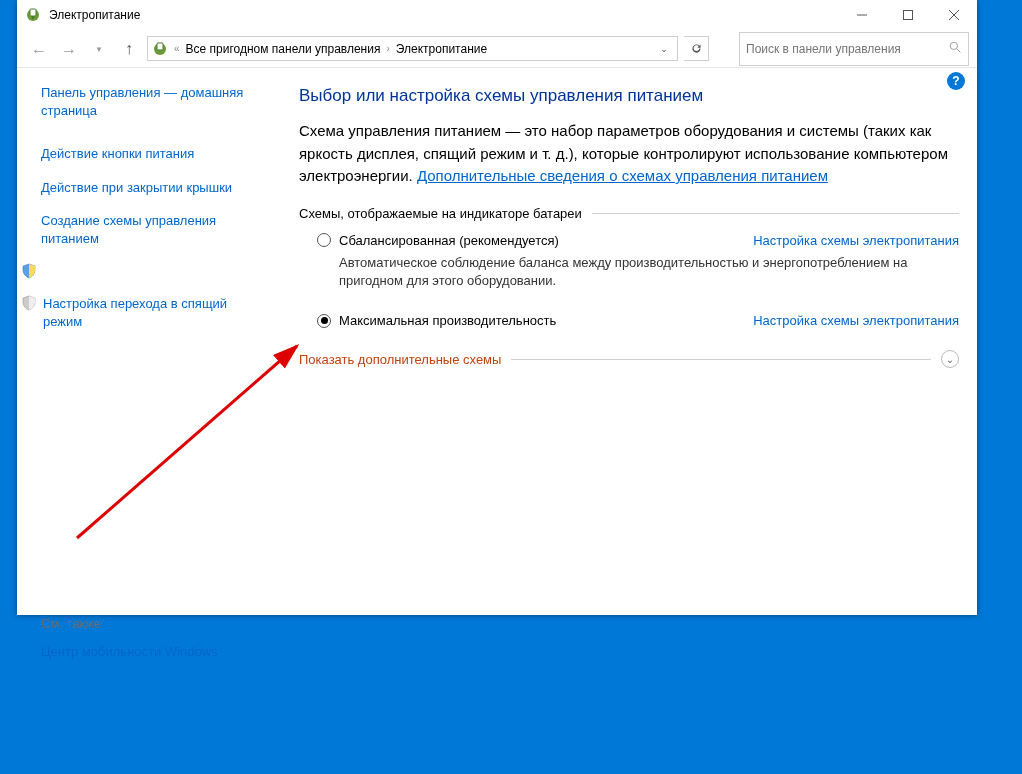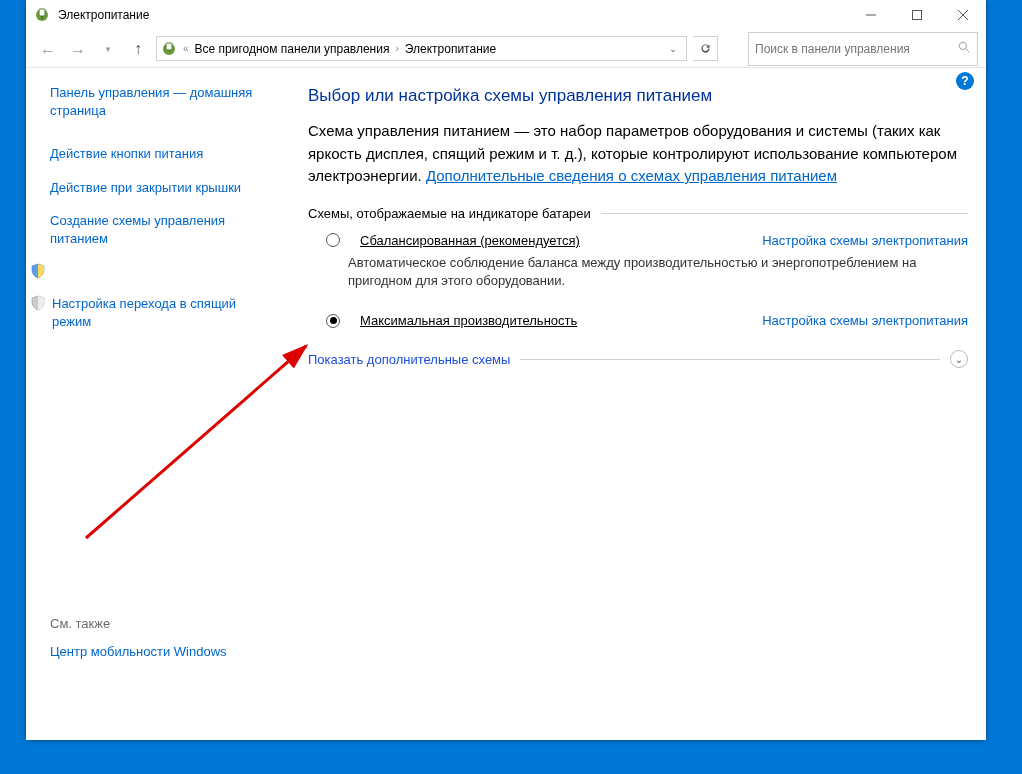--- a/index.html
+++ b/index.html
@@ -1,17 +1,17 @@
 <!DOCTYPE html>
 <html><head>
 <meta charset="utf-8">
 <style>
 * { margin: 0; padding: 0; box-sizing: border-box; font-family: "Segoe UI", Tahoma, sans-serif; }
 body { background: #0078d7; width: 1022px; height: 774px; overflow: hidden; position: relative; }
-.window { position: absolute; left: 26px; top: 0; width: 960px; height: 740px; background: #fff; box-shadow: 0 0 6px rgba(0,0,0,.4); }
+.window { position: absolute; left: 17px; top: 0; width: 960px; height: 615px; background: #fff; box-shadow: 0 0 6px rgba(0,0,0,.4); }
 .titlebar { height: 30px; display: flex; align-items: center; padding-left: 8px; background: #fff; }
 .title-icon { width: 16px; height: 16px; margin-right: 8px; }
 .title-icon svg { width: 16px; height: 16px; }
 .title-text { font-size: 12px; color: #000; flex: 1; }
 .win-controls { display: flex; }
 .win-btn { width: 46px; height: 30px; display: flex; align-items: center; justify-content: center; color: #555; cursor: pointer; }
 .navbar { height: 38px; display: flex; align-items: center; border-bottom: 1px solid #e6e6e6; padding: 0 8px 0 10px; gap: 6px; }
 .nav-arrow { width: 24px; height: 24px; display: flex; align-items: center; justify-content: center; color: #999; cursor: default; }
 .nav-up { color: #555; cursor: pointer; }
 .address-bar { flex: 1; height: 25px; border: 1px solid #cfcfcf; display: flex; align-items: center; padding: 0 4px; gap: 6px; font-size: 12px; }
@@ -33,27 +33,27 @@
 .main { flex: 1; padding: 10px 18px 0 32px; position: relative; }
 .help-icon { position: absolute; right: 12px; top: 4px; width: 18px; height: 18px; border-radius: 50%; background: #0078d7; color: #fff; font-size: 12px; font-weight: bold; display:flex; align-items:center; justify-content:center; cursor:pointer; }
 h1 { color: #003399; font-size: 17px; font-weight: 400; margin-bottom: 14px; margin-top: 8px;}
 .intro { font-size: 15px; color: #000; line-height: 1.5; }
 .intro a { color: #0066cc; text-decoration: underline; }
 .fieldset { margin-top: 18px; }
 .legend-row { display: flex; align-items: center; font-size: 13px; color: #000; margin-bottom: 12px;}
 .legend-row .line { flex:1; height:1px; background:#d0d0d0; margin-left:10px; }
 .plan { padding-left: 18px; margin-bottom: 22px; }
 .plan-head { display: flex; align-items: center; justify-content: space-between; }
-.plan-radio { display: flex; align-items: center; gap: 20px; font-size: 13px; text-decoration: underline; }
+.plan-radio { display: flex; align-items: center; gap: 8px; font-size: 13px; }
 .radio-o { width: 14px; height: 14px; border: 1px solid #555; border-radius: 50%; display:flex; align-items:center; justify-content:center; }
 .radio-o.sel::after { content:''; width:7px; height:7px; border-radius:50%; background:#000; display:block; }
 .plan-link { color: #0066cc; font-size: 13px; cursor: pointer; }
 .plan-desc { font-size: 13px; color: #333; margin: 6px 0 0 22px; line-height: 1.45; }
 .expander { display: flex; align-items: center; margin-top: 18px; }
-.expander-label { font-size: 13px; color:#1d4ed8; }
+.expander-label { font-size: 13px; color:#c2410c; }
 .expander .line { flex:1; height:1px; background:#d0d0d0; margin: 0 10px; }
 .exp-btn { width:18px; height:18px; border:1px solid #bbb; border-radius:50%; display:flex; align-items:center; justify-content:center; cursor:pointer; color:#666; font-size:10px; }
 .arrow-annot { position:absolute; pointer-events:none; }
 </style>
 </head>
 <body>
 
 <div class="window">
 
   <div class="titlebar">

